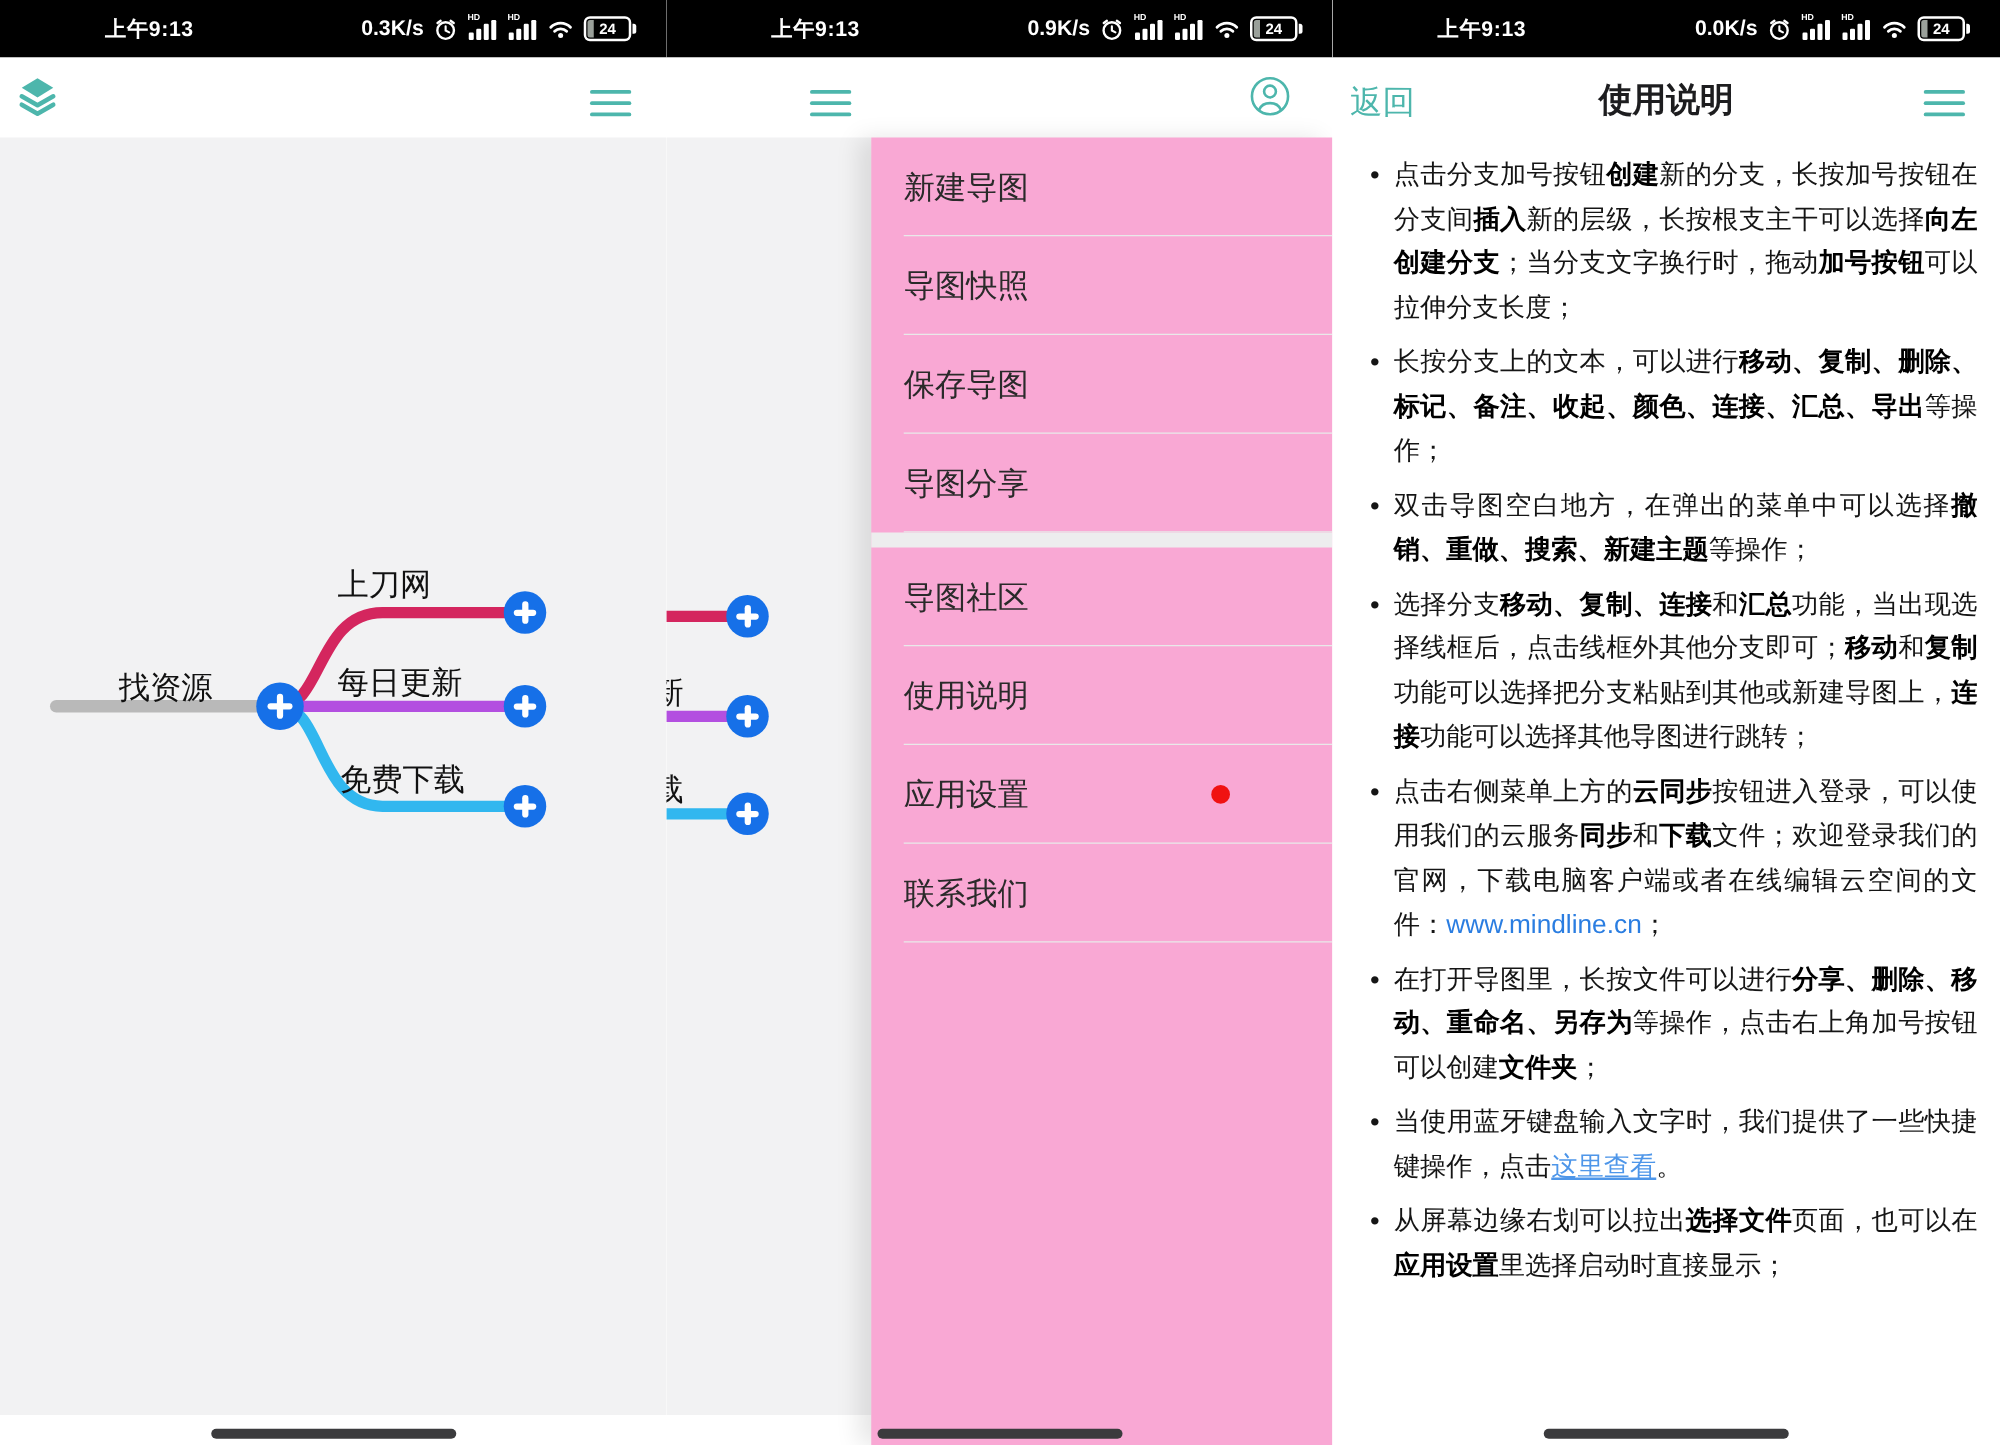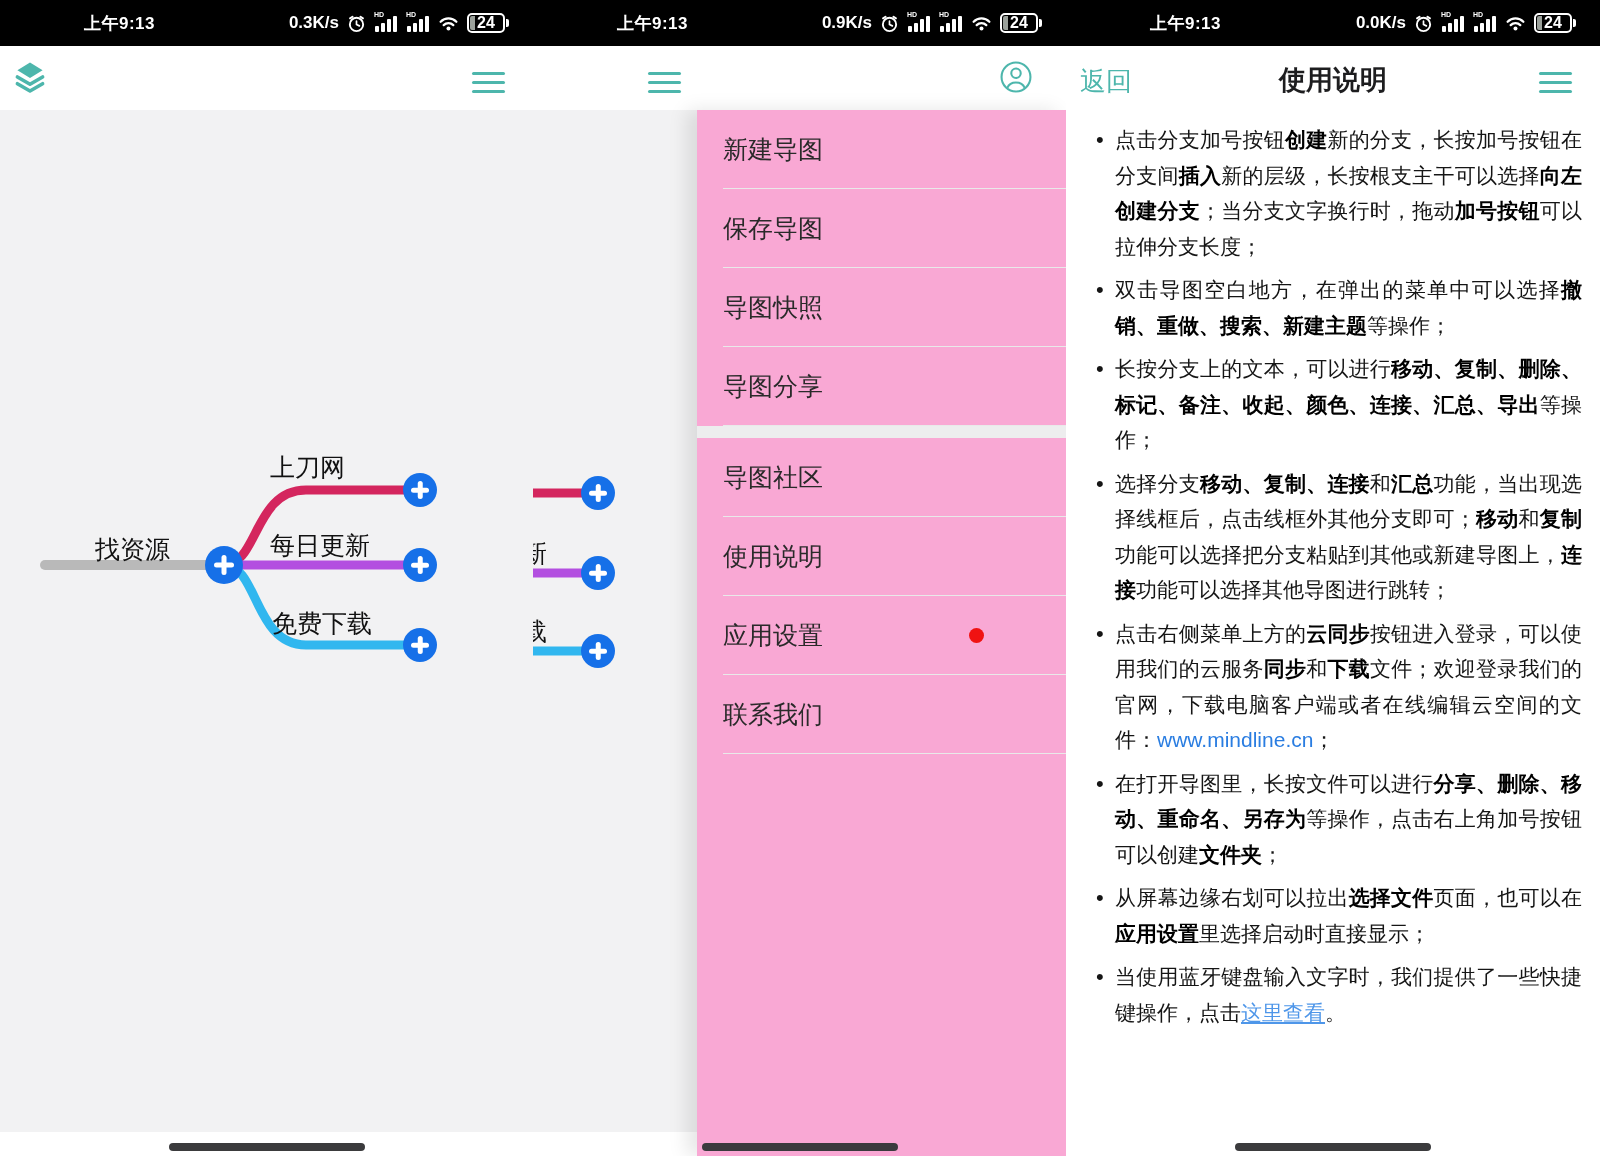--- a/index.html
+++ b/index.html
@@ -20,21 +20,21 @@
   .sb-time{font-weight:600; letter-spacing:.5px;}
   .sb-right{margin-left:auto; display:flex; align-items:center; gap:8px; font-weight:600;text-align:center;}
   .sig{position:relative; width:24px; height:20px;}
   .sig .hd{position:absolute; top:-2px; left:0; font-size:7px; font-weight:700; line-height:7px;}
   .sig i{position:absolute; bottom:1px; width:4px; background:#fff; border-radius:1px;}
   .sig i:nth-child(2){left:1px; height:6px;}
   .sig i:nth-child(3){left:7px; height:9px;}
   .sig i:nth-child(4){left:13px; height:13px;}
   .sig i:nth-child(5){left:19px; height:16px;}
   .batt{position:relative; width:38px; height:20px; border:2px solid #fff; border-radius:5px;
-    display:flex; align-items:center; justify-content:center; font-size:16px; font-weight:700;}
+    display:flex; align-items:center; justify-content:center; font-size:12px; font-weight:700;}
   .batt::after{content:''; position:absolute; right:-6px; top:4px; width:3px; height:8px;
     background:#fff; border-radius:0 2px 2px 0;}
   .batt::before{content:''; position:absolute; left:1px; top:1px; bottom:1px; width:5px;
     background:#9aa09a; border-radius:2px 0 0 2px;}
 
   
   .appbar{position:absolute; top:46px; left:0; right:0; height:64px; background:#fff;}
   .app-title{position:absolute; left:0; right:0; top:16px; text-align:center;
     font-size:27px; font-weight:600; color:#1d1d1f;}
   .hamburger{position:absolute; top:20px; width:33px; cursor:pointer;}
@@ -211,24 +211,24 @@
       <span class="plus" style="left:48px;top:366px"></span>
       <span class="plus" style="left:48px;top:446px"></span>
       <span class="plus" style="left:48px;top:524px"></span>
     </div>
     <div class="drawer">
       <div>
           <div class="drawer-item">
             <span>新建导图</span>
           </div>
           <div class="drawer-item">
+            <span>导图快照</span>
+          </div>
+          <div class="drawer-item">
             <span>保存导图</span>
-          </div>
-          <div class="drawer-item">
-            <span>导图快照</span>
           </div>
           <div class="drawer-item">
             <span>导图分享</span>
           </div>
         </div>
       <div class="section-gap"></div>
       <div>
           <div class="drawer-item">
             <span>导图社区</span>
           </div>
@@ -287,24 +287,24 @@
       <span class="back-btn">返回</span>
       <div class="app-title">使用说明</div>
       <div class="hamburger" style="right:28px">
           <i></i>
           <i></i>
           <i></i>
         </div>
     </div>
     <ul class="instructions">
         <li><span>点击分支加号按钮</span><span class="b">创建</span><span>新的分支，长按加号按钮在分支间</span><span class="b">插入</span><span>新的层级，长按根支主干可以选择</span><span class="b">向左创建分支</span><span>；当分支文字换行时，拖动</span><span class="b">加号按钮</span><span>可以拉伸分支长度；</span></li>
+        <li><span>长按分支上的文本，可以进行</span><span class="b">移动、复制、删除、标记、备注、收起、颜色、连接、汇总、导出</span><span>等操作；</span></li>
         <li><span>双击导图空白地方，在弹出的菜单中可以选择</span><span class="b">撤销、重做、搜索、新建主题</span><span>等操作；</span></li>
-        <li><span>长按分支上的文本，可以进行</span><span class="b">移动、复制、删除、标记、备注、收起、颜色、连接、汇总、导出</span><span>等操作；</span></li>
         <li><span>选择分支</span><span class="b">移动、复制、连接</span><span>和</span><span class="b">汇总</span><span>功能，当出现选择线框后，点击线框外其他分支即可；</span><span class="b">移动</span><span>和</span><span class="b">复制</span><span>功能可以选择把分支粘贴到其他或新建导图上，</span><span class="b">连接</span><span>功能可以选择其他导图进行跳转；</span></li>
         <li><span>点击右侧菜单上方的</span><span class="b">云同步</span><span>按钮进入登录，可以使用我们的云服务</span><span class="b">同步</span><span>和</span><span class="b">下载</span><span>文件；欢迎登录我们的官网，下载电脑客户端或者在线编辑云空间的文件：</span><span class="link">www.mindline.cn</span><span>；</span></li>
         <li><span>在打开导图里，长按文件可以进行</span><span class="b">分享、删除、移动、重命名、另存为</span><span>等操作，点击右上角加号按钮可以创建</span><span class="b">文件夹</span><span>；</span></li>
+        <li><span>当使用蓝牙键盘输入文字时，我们提供了一些快捷键操作，点击</span><span class="u">这里查看</span><span>。</span></li>
         <li><span>从屏幕边缘右划可以拉出</span><span class="b">选择文件</span><span>页面，也可以在</span><span class="b">应用设置</span><span>里选择启动时直接显示；</span></li>
-        <li><span>当使用蓝牙键盘输入文字时，我们提供了一些快捷键操作，点击</span><span class="u">这里查看</span><span>。</span></li>
       </ul>
     <div class="navbar"></div>
   </div>
 
 </div>
 
 </body></html>

